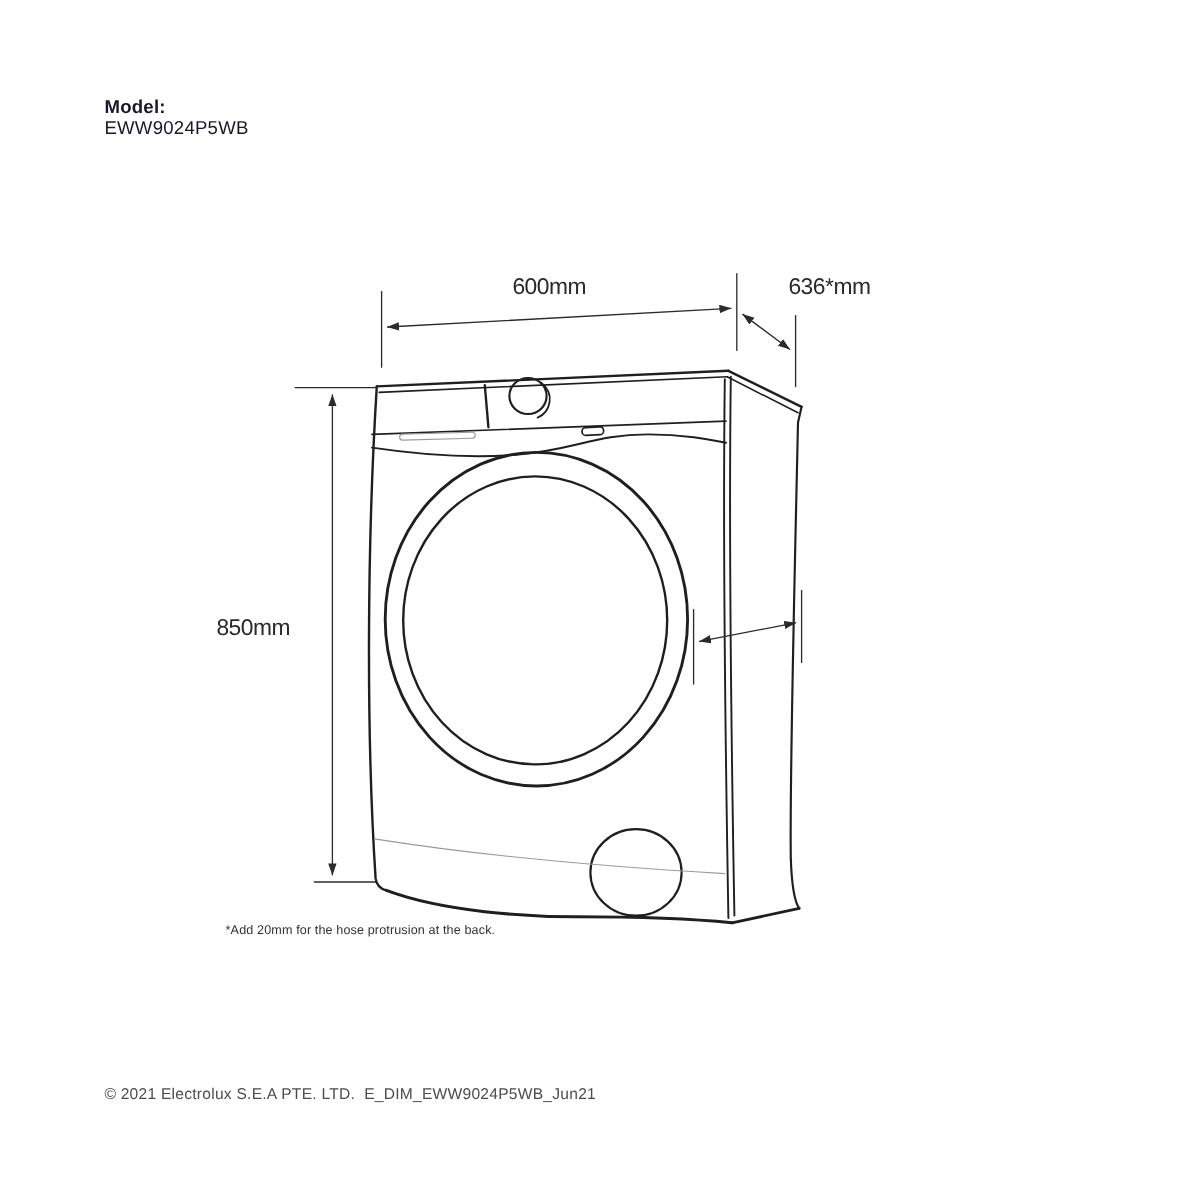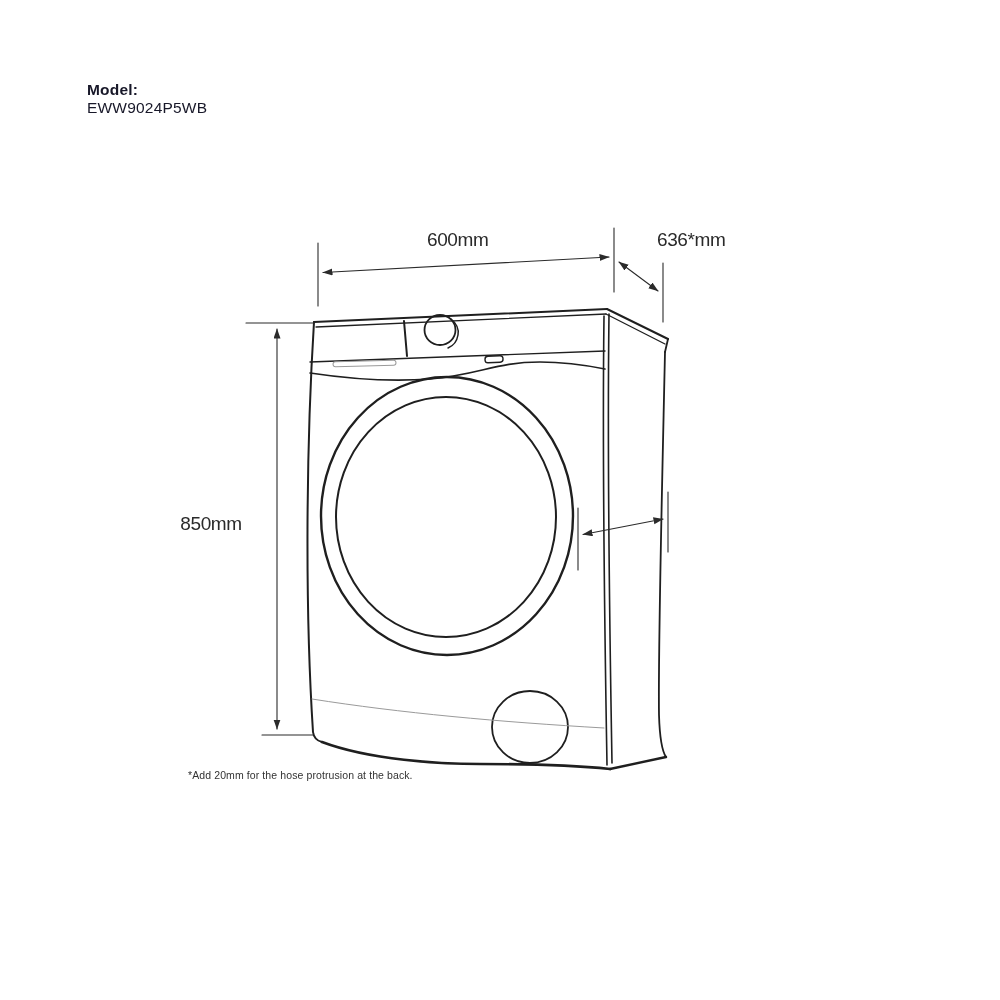--- a/index.html
+++ b/index.html
@@ -100,14 +100,15 @@
 
   <div class="abs dim-label" id="dim-width">600mm</div>
 
   <div class="abs dim-label" id="dim-depth">636*mm</div>
 
   <div class="abs dim-label" id="dim-height">850mm</div>
 
 
   <div class="abs" id="footnote">*Add 20mm for the hose protrusion at the back.</div>
 
+  <div class="abs" id="copyright">© 2021 Electrolux S.E.A PTE. LTD.  E_DIM_EWW9024P5WB_Jun21</div>
 
 </div>
 
 </body></html>

